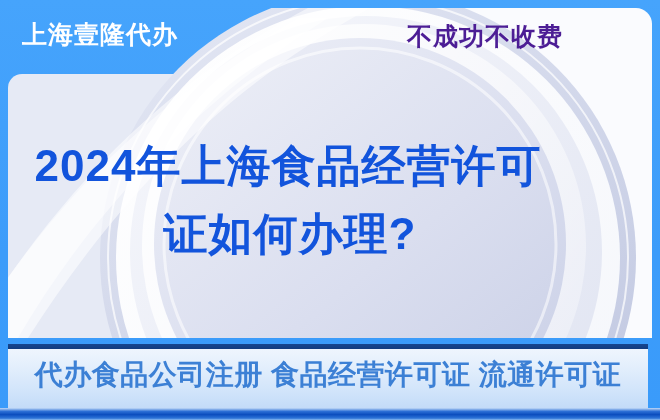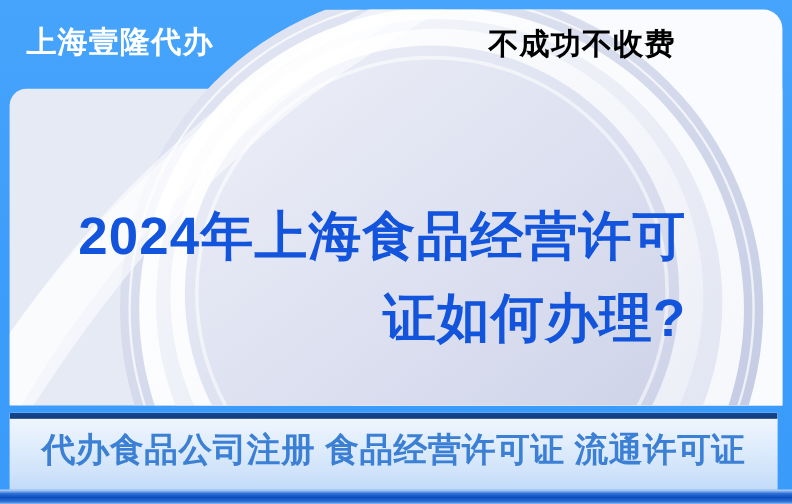--- a/index.html
+++ b/index.html
@@ -81,45 +81,45 @@
     width: 644px;
     height: 330px;
     z-index: 4;
     pointer-events: none;
   }
 
   
   .headline {
     position: absolute;
     left: 8px;
-    top: 164px;
+    top: 132px;
     width: 564px;
     z-index: 7;
-    text-align: right;
+    text-align: center;
     color: #1254DC;
   }
   .headline .line {
     font-size: 44px;
     font-weight: bold;
     line-height: 1.55;
     letter-spacing: 1px;
     white-space: nowrap;
   }
   .headline .line.l1 { margin-left: -4px; }
 
   
   .tagline {
     position: absolute;
     left: 380px;
     top: 20px;
     width: 210px;
     text-align: center;
     font-size: 25px;
     font-weight: bold;
-    color: #000000;
+    color: #4c1d95;
     letter-spacing: 1px;
     white-space: nowrap;
     z-index: 8;
   }
 
   
   .bottom-bar {
     position: absolute;
     left: 8px;
     top: 344px;

